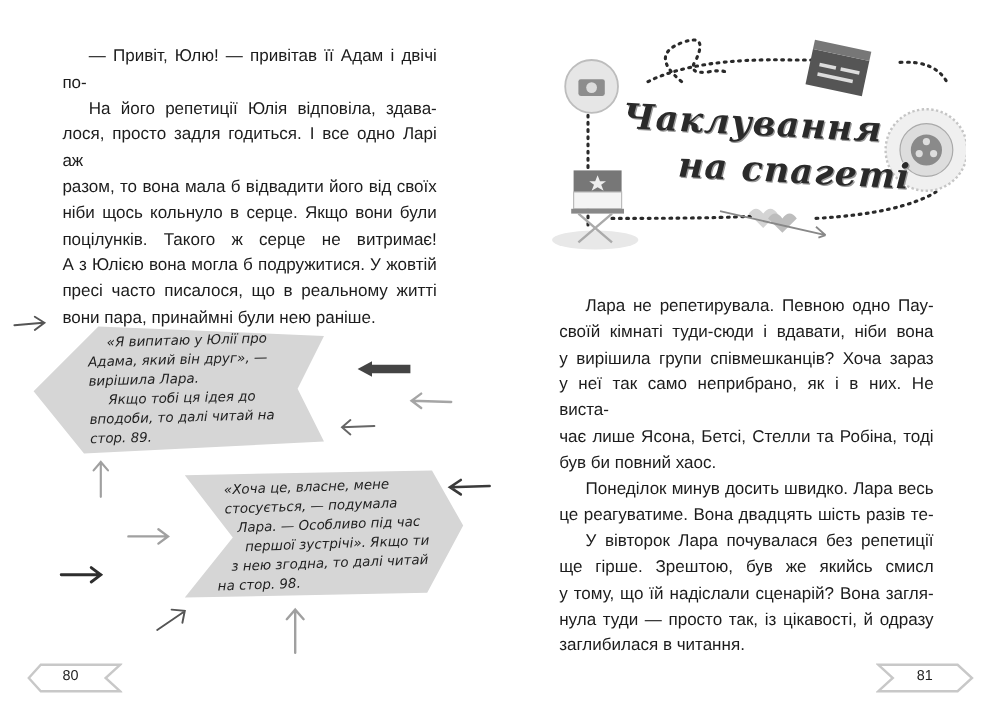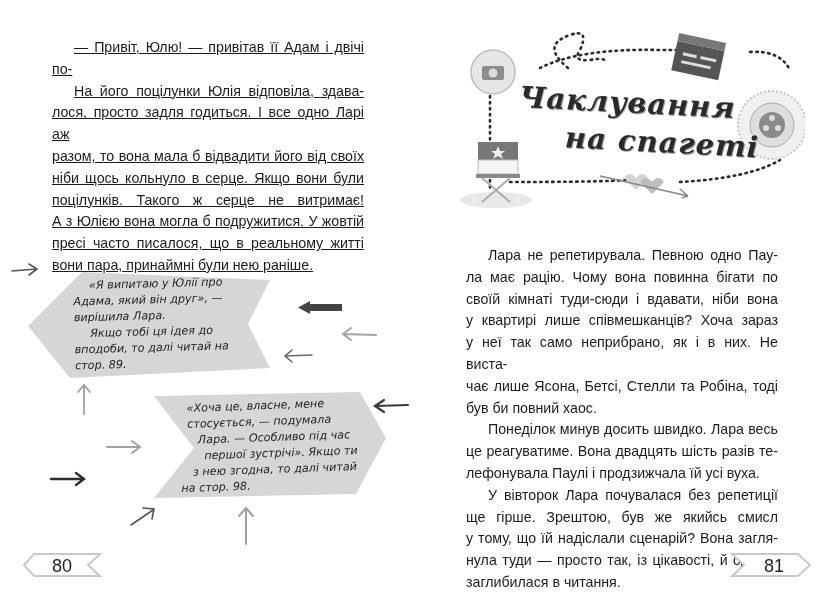--- a/index.html
+++ b/index.html
@@ -2,44 +2,44 @@
 <html><head>
   <meta charset="utf-8">
   <style>
     html, body { margin: 0; padding: 0; background: #ffffff; }
     body { width: 833px; height: 598px; position: relative; overflow: hidden; font-family: "Liberation Sans", sans-serif; color: #1e1e1e; }
     .page { position: absolute; top: 0; height: 598px; }
     .page-left { left: 0; width: 416px; }
     .page-right { left: 416px; width: 417px; }
     .body-text { position: absolute; font-size: 14.2px; line-height: 21.8px; text-align: justify; color: #1c1c1c; }
     .body-text p { margin: 0; text-indent: 22px; }
-    .left-text { left: 52px; top: 37px; width: 312px; text-decoration: underline; }
+    .left-text { left: 52px; top: 37px; width: 312px; }
     .right-text { left: 50px; top: 245px; width: 312px; }
     .line { display: block; text-align: justify; text-align-last: justify; }
     .line.last { text-align-last: left; }
     .callout { position: absolute; }
     .callout svg { position: absolute; left: 0; top: 0; }
     .callout .ctext { position: absolute; font-family: "DejaVu Sans", sans-serif; font-style: italic; font-size: 11.2px; line-height: 16px; color: #1f1f1f; }
     .callout .ctext span { display: block; }
     .arrow { position: absolute; }
     .page-tab { position: absolute; }
-    .page-tab .num { position: absolute; font-size: 18px; color: #1f1f1f; font-family: "Liberation Sans", sans-serif; }
+    .page-tab .num { position: absolute; font-size: 12px; color: #1f1f1f; font-family: "Liberation Sans", sans-serif; }
     .illustration { position: absolute; left: 44px; top: 10px; width: 345px; height: 200px; }
     .chapter-title { position: absolute; font-family: "DejaVu Serif", serif; font-style: italic; font-weight: bold; color: #2a2a2a; text-shadow: 1px 1px 0 #9a9a9a, -1px 0 0 #fff; letter-spacing: 1px; }
   </style>
 </head>
 <body>
 
 <div class="page page-left">
   <div class="body-text left-text">
     <p>
       <span class="line" style="text-indent:22px">— Привіт, Юлю! — привітав її Адам і двічі по-</span>
     </p>
     <p style="text-indent:0">
-      <span class="line" style="text-indent:22px">На його поцілунки Юлія відповіла, здава-</span>
+      <span class="line" style="text-indent:22px">На його репетиції Юлія відповіла, здава-</span>
       <span class="line">лося, просто задля годиться. І все одно Ларі аж</span>
       <span class="line">разом, то вона мала б відвадити його від своїх</span>
       <span class="line">ніби щось кольнуло в серце. Якщо вони були</span>
       <span class="line">поцілунків. Такого ж серце не витримає!</span>
       <span class="line">А з Юлією вона могла б подружитися. У жовтій</span>
       <span class="line">пресі часто писалося, що в реальному житті</span>
       <span class="line last">вони пара, принаймні були нею раніше.</span>
     </p>
   </div>
 
@@ -162,31 +162,29 @@
     </g>
   </svg>
   <div class="chapter-title" style="left:102px; top:86px; font-size:29px; transform:rotate(3deg);">
     <span style="display:block;">Чаклування</span>
     <span style="display:block; padding-left:48px; margin-top:4px;">на спагеті</span>
   </div>
 
   <div class="body-text right-text">
     <p style="text-indent:0">
       <span class="line" style="text-indent:22px">Лара не репетирувала. Певною одно Пау-</span>
-      <span class="line">ла має рацію. Чому вона повинна бігати по</span>
       <span class="line">своїй кімнаті туди-сюди і вдавати, ніби вона</span>
-      <span class="line">у квартирі лише співмешканців? Хоча зараз</span>
+      <span class="line">у вирішила групи співмешканців? Хоча зараз</span>
       <span class="line">у неї так само неприбрано, як і в них. Не виста-</span>
       <span class="line">чає лише Ясона, Бетсі, Стелли та Робіна, тоді</span>
       <span class="line last">був би повний хаос.</span>
     </p>
     <p style="text-indent:0">
       <span class="line" style="text-indent:22px">Понеділок минув досить швидко. Лара весь</span>
       <span class="line">це реагуватиме. Вона двадцять шість разів те-</span>
-      <span class="line last">лефонувала Паулі і продзижчала їй усі вуха.</span>
     </p>
     <p style="text-indent:0">
       <span class="line" style="text-indent:22px">У вівторок Лара почувалася без репетиції</span>
       <span class="line">ще гірше. Зрештою, був же якийсь смисл</span>
       <span class="line">у тому, що їй надіслали сценарій? Вона загля-</span>
       <span class="line">нула туди — просто так, із цікавості, й одразу</span>
       <span class="line last">заглибилася в читання.</span>
     </p>
   </div>
 

